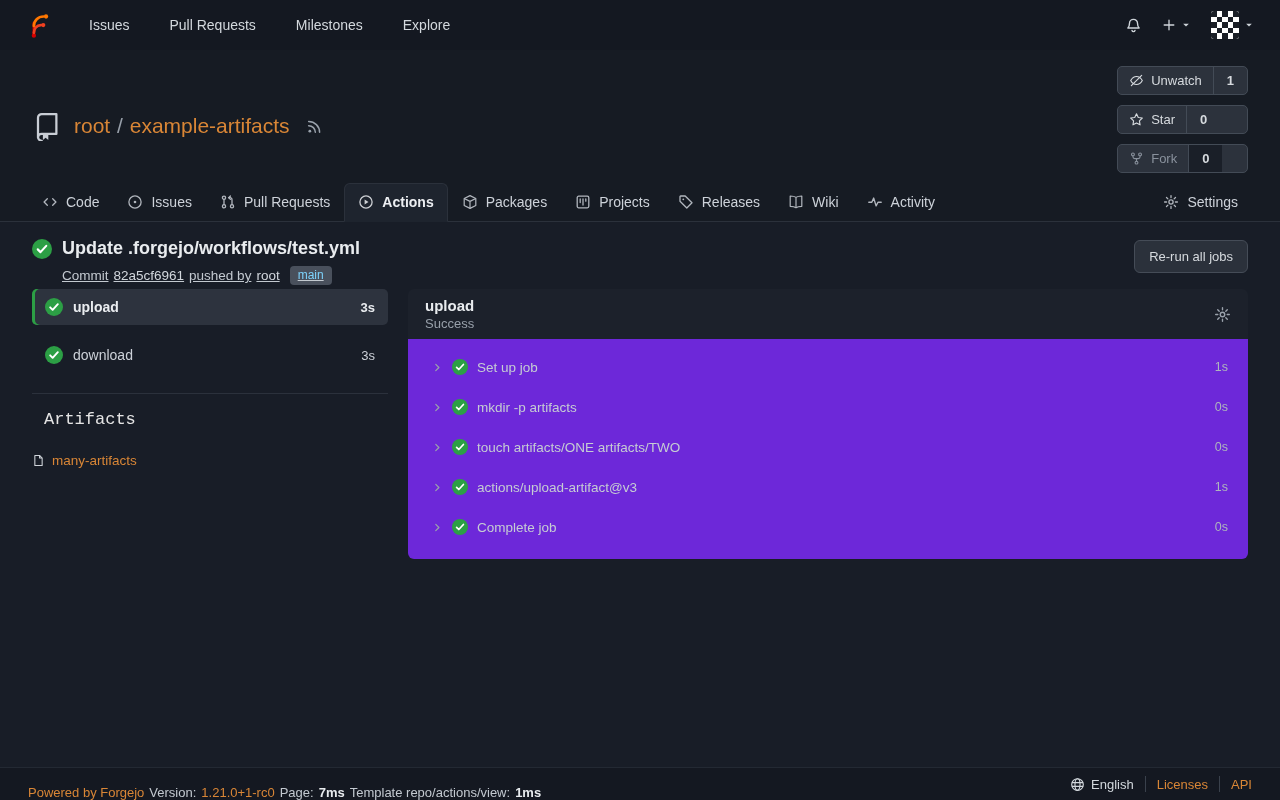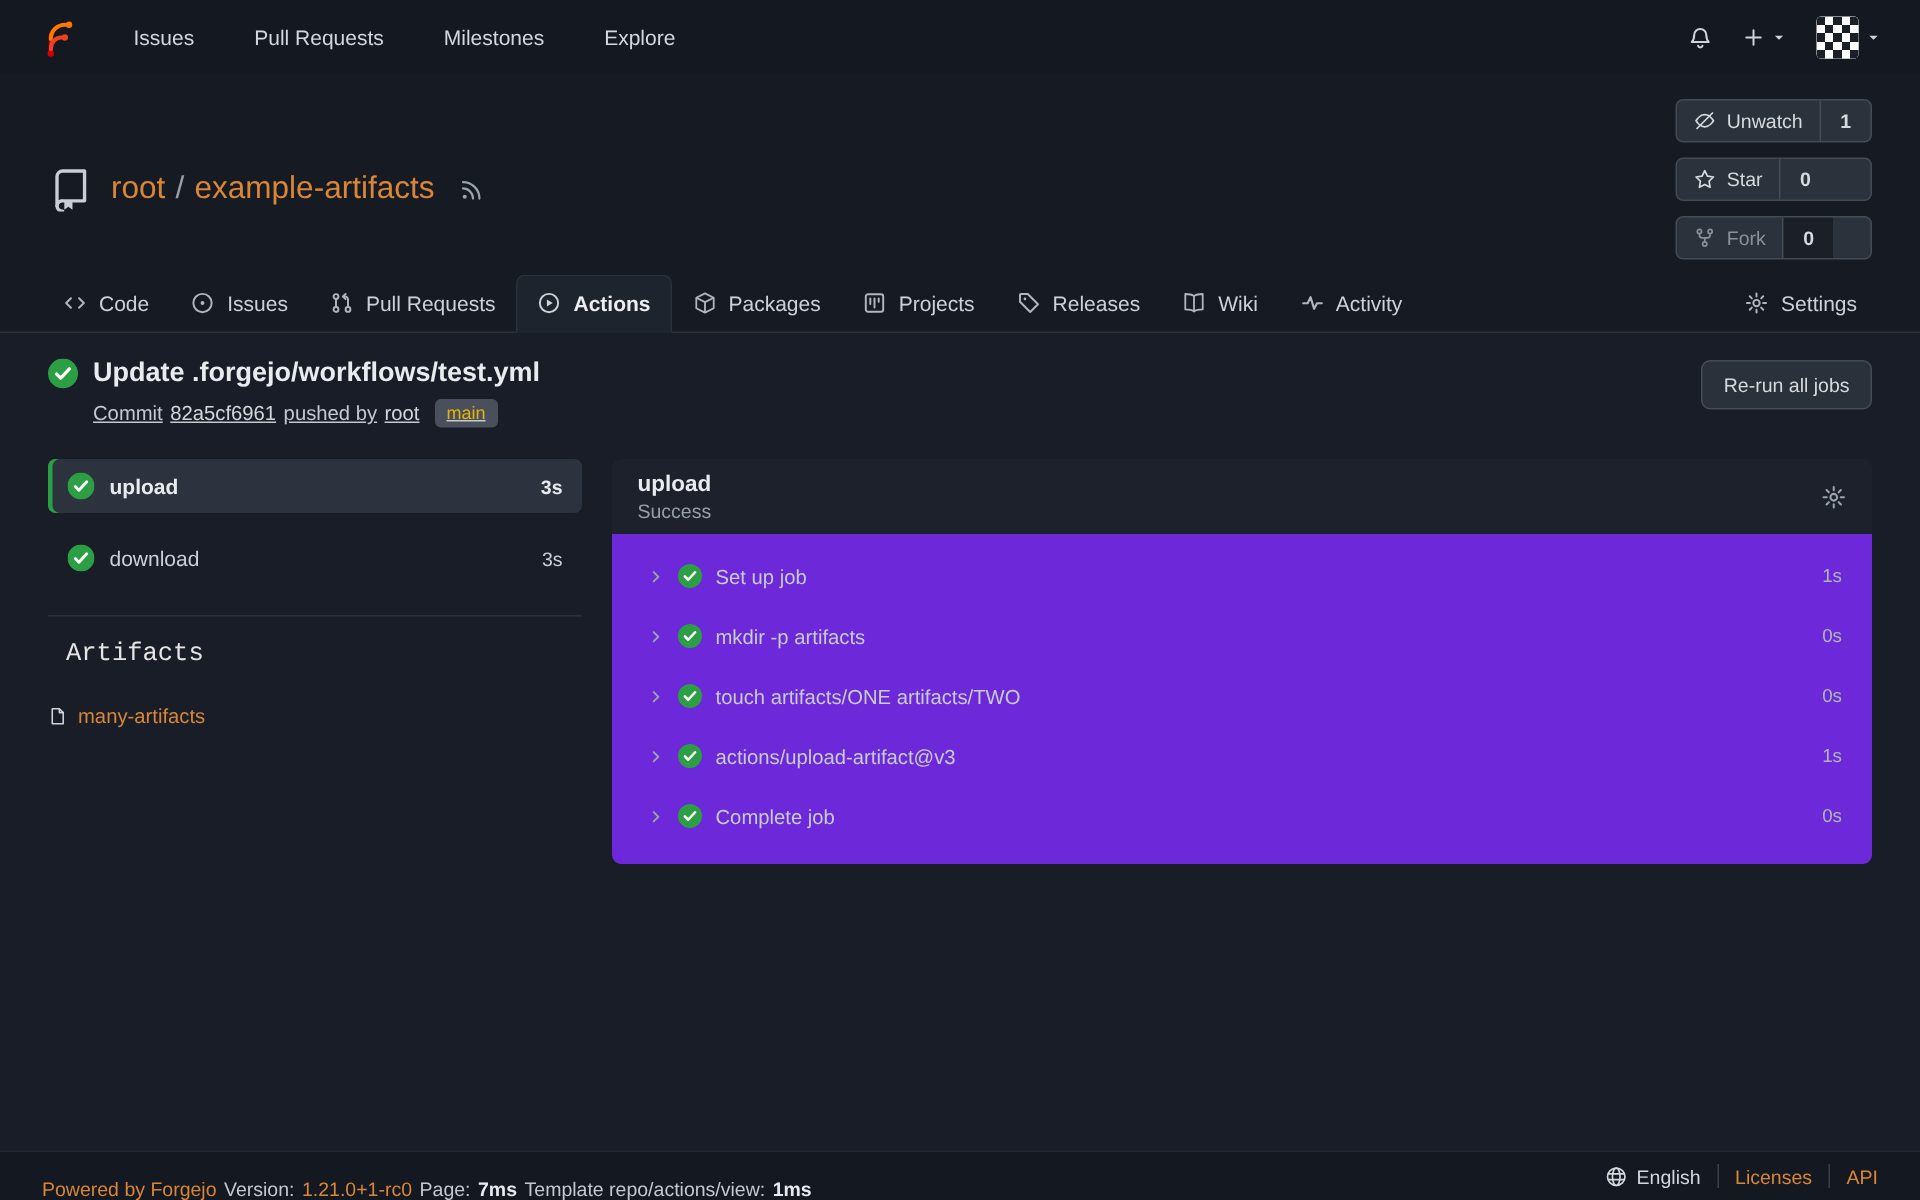--- a/index.html
+++ b/index.html
@@ -37,24 +37,24 @@
 
   
   .tab-row { display:flex; align-items:flex-end; padding:10px 28px 0; }
   .tab { display:flex; align-items:center; gap:8px; padding:10px 13px 11px; font-size:14px; color:#cdd2d9; border:1px solid transparent; margin-bottom:-1px; }
   .tab svg { opacity:.85; }
   .tab.active { background:#1e242e; border-color:#2b313b; border-bottom-color:#1e242e; border-radius:6px 6px 0 0; font-weight:700; color:#eceef1; }
   .tab-settings { margin-left:auto; }
 
   
   .main { padding:16px 32px 0; }
-  .run-header { display:flex; align-items:flex-start; margin-bottom:21px; }
+  .run-header { display:flex; align-items:flex-start; margin-bottom:4px; }
   .run-title-row { display:flex; align-items:center; gap:10px; font-size:18px; font-weight:700; color:#e9ecef; }
   .commit-line { margin:7px 0 0 30px; font-size:13.5px; color:#c3c9d0; display:flex; align-items:center; gap:5px;text-decoration:underline; }
-  .branch-badge { background:#49505c; color:#eab308; font-size:12px; padding:2px 8px 3px; border-radius:4px; margin-left:5px; }
+  .branch-badge { background:#49505c; color:#7dd3fc; font-size:12px; padding:2px 8px 3px; border-radius:4px; margin-left:5px; }
   .rerun-btn { margin-left:auto; margin-top:2px; background:#2b313b; border:1px solid #454c57; color:#d6dade; font-size:13px; padding:8px 14px; border-radius:6px; cursor:pointer; font-family:inherit; }
 
   .columns { display:flex; gap:20px; }
   .left-col { width:356px; flex:none; }
   .job-item { display:flex; align-items:center; gap:10px; height:36px; padding:0 13px; border-radius:5px; font-size:14px; color:#ccd1d8; margin-bottom:12px; cursor:pointer; }
   .job-item.active { background:#2d333e; font-weight:700; color:#e9ecef; box-shadow:inset 3px 0 0 #2c9f45; }
   .job-duration { margin-left:auto; font-size:13px; }
   .left-divider { border:0; border-top:1px solid #2b313c; margin:20px 0 0; }
   .artifacts-heading { font-size:17px; color:#e5e5e5; margin:16px 12px 24px; font-weight:400;font-family:Liberation Mono, monospace; }
   .artifact-link { display:inline-flex; align-items:center; gap:7px; color:#d98636; font-size:13.5px; }

